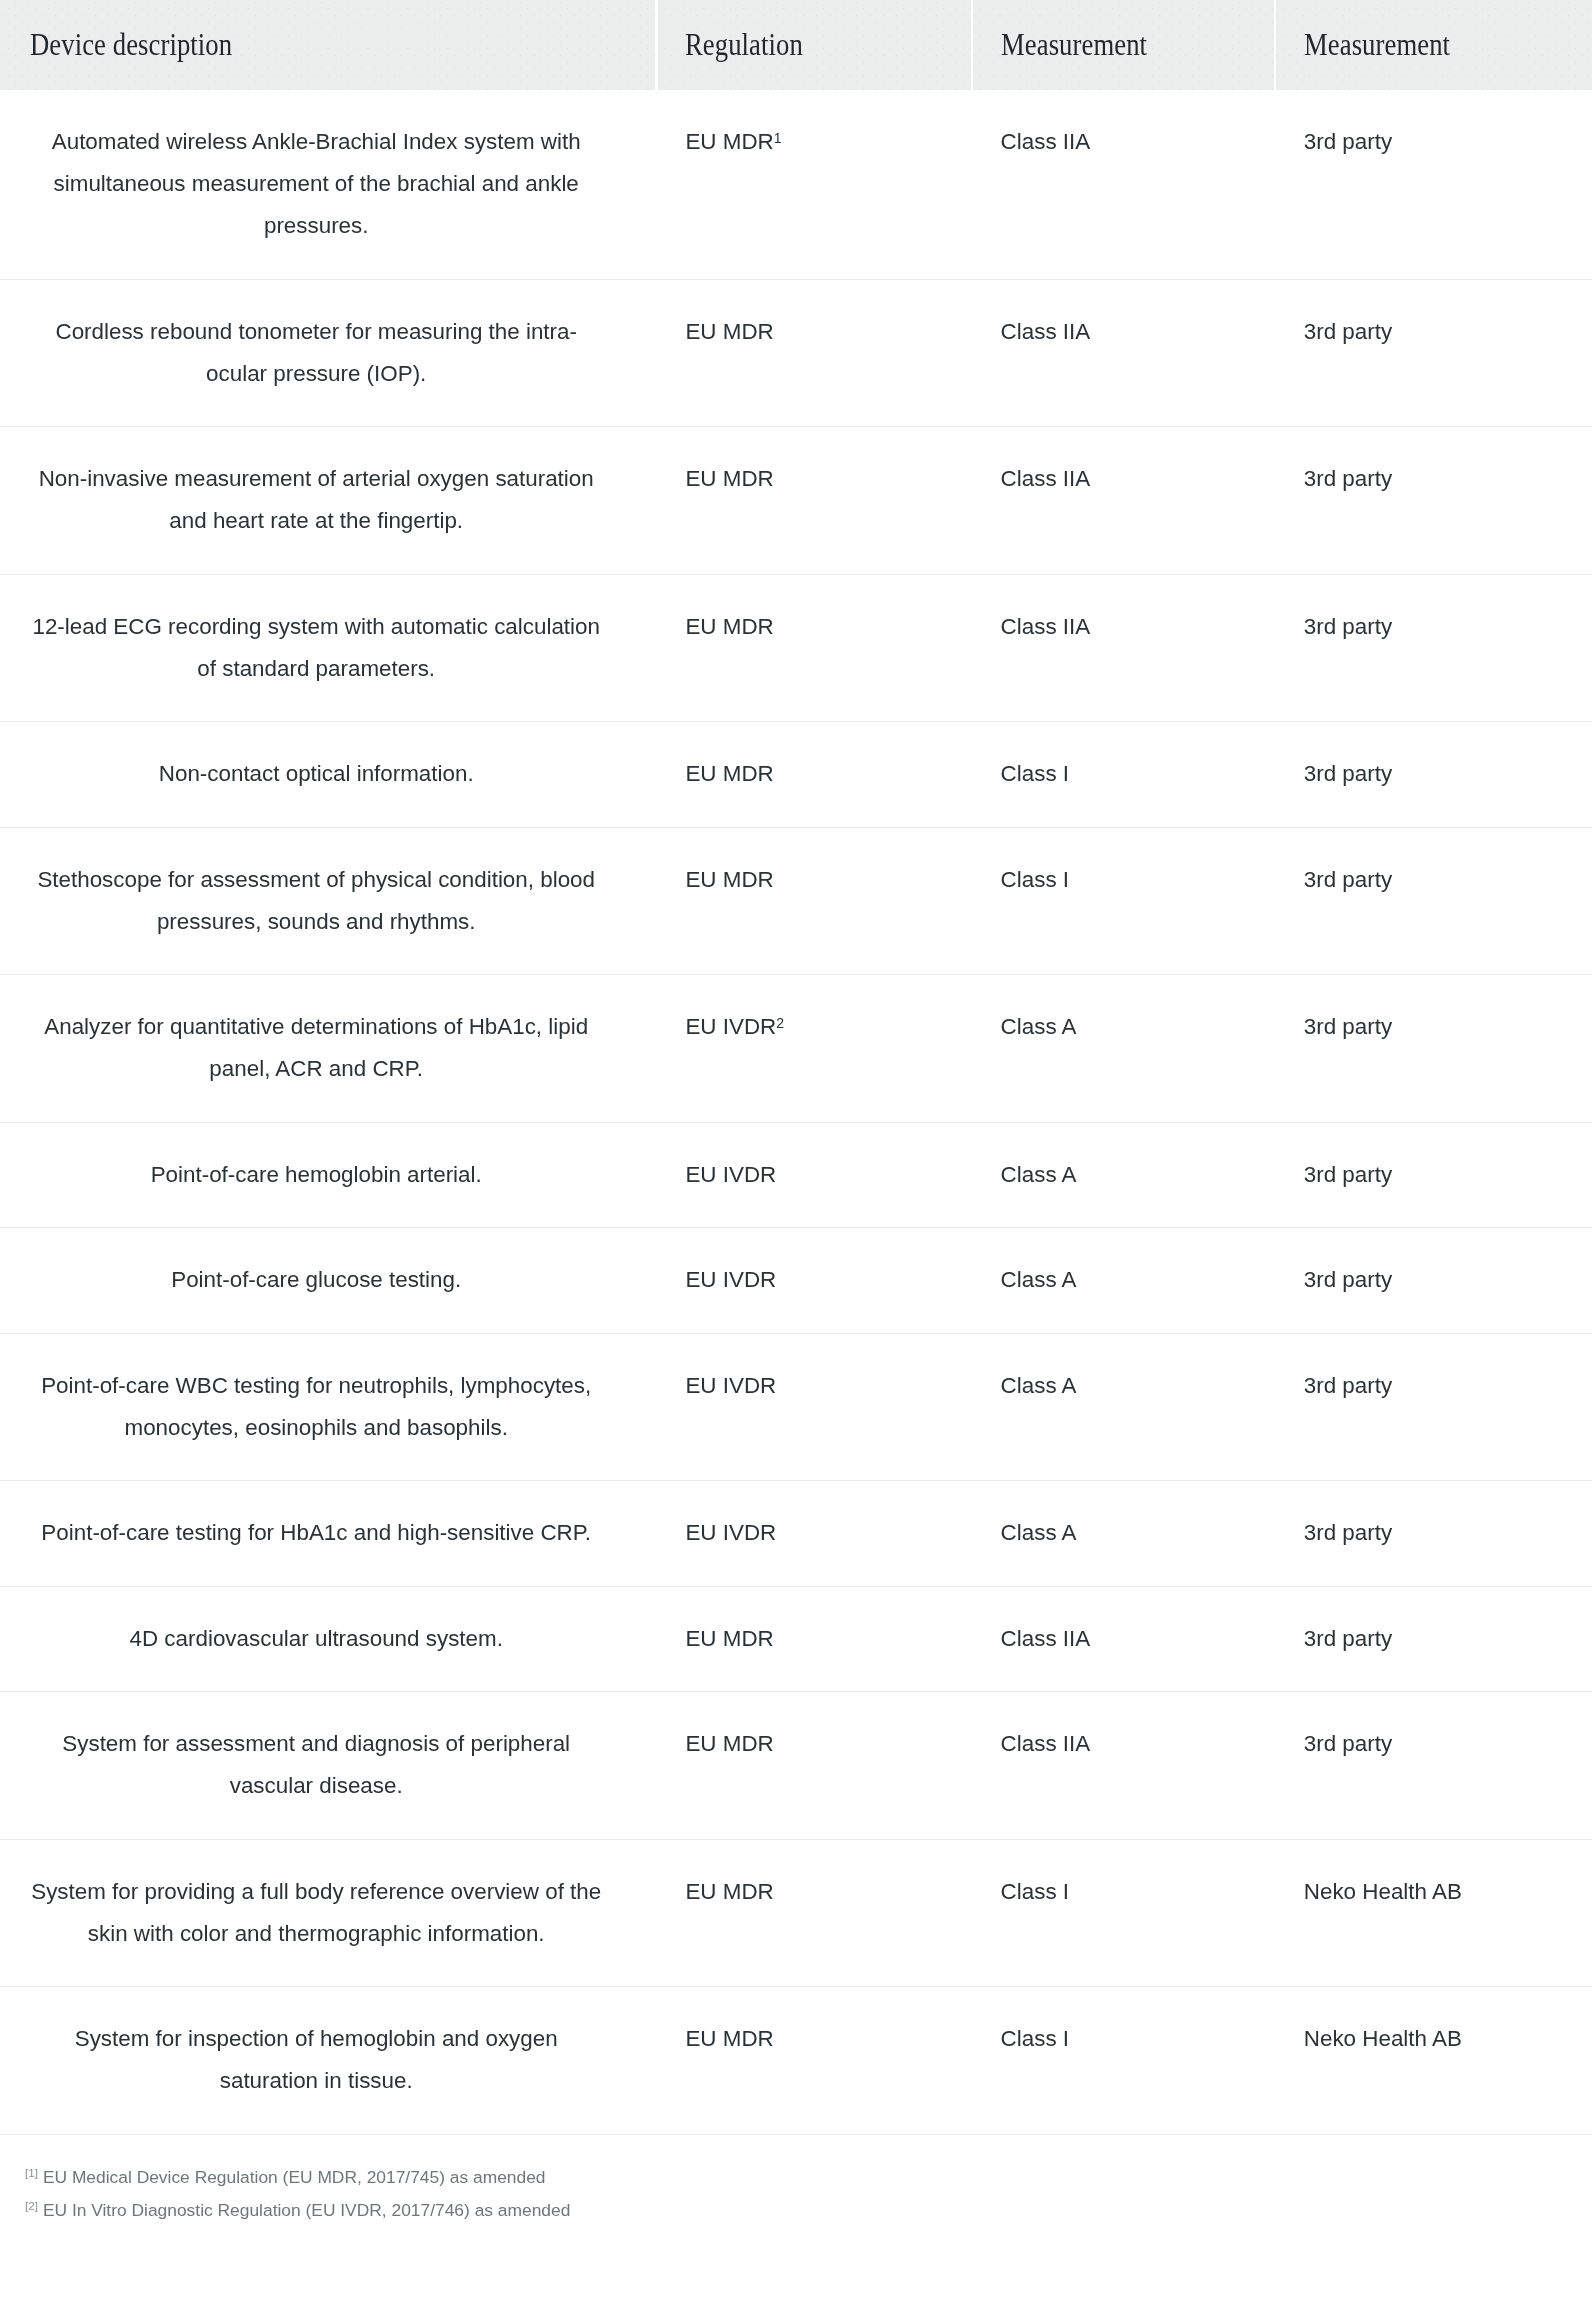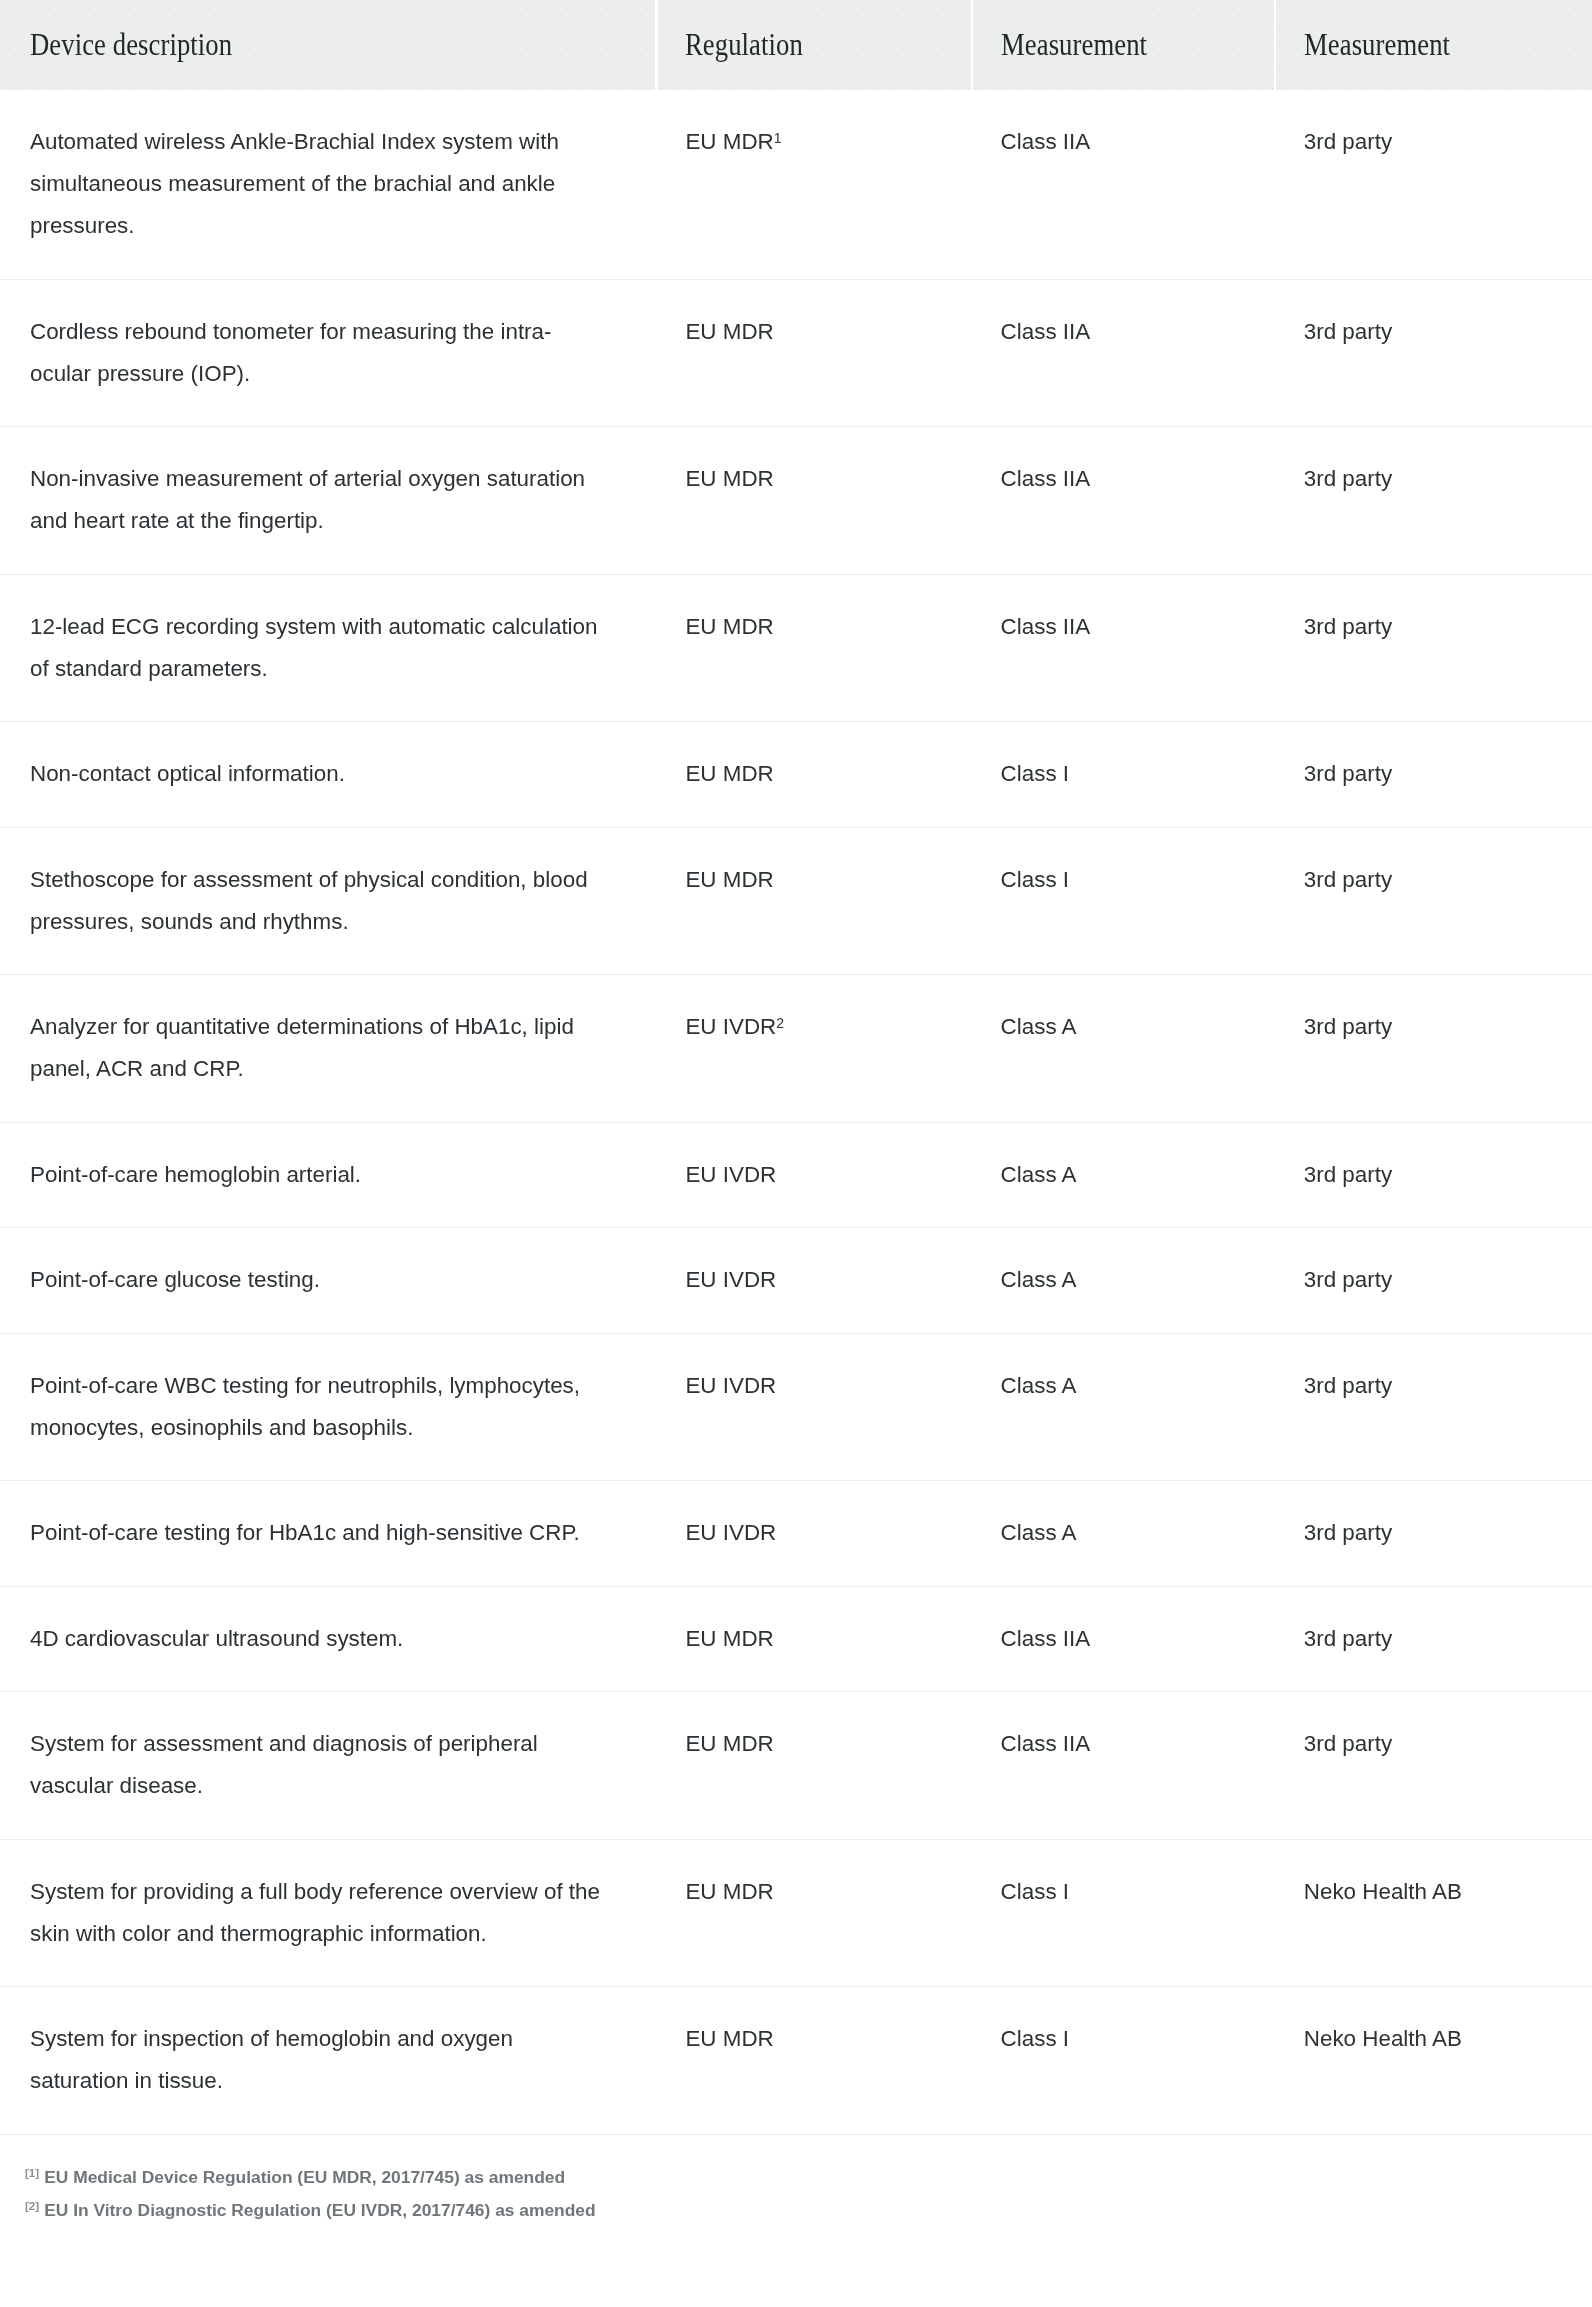--- a/index.html
+++ b/index.html
@@ -75,32 +75,31 @@
     padding: 31px 25px 31.5px 30px;
     font-size: 22.4px;
     line-height: 42px;
     color: #2b3134;
     border-bottom: 1.7px solid #ececec;
     font-weight: 400;
   }
   tbody td.desc { padding-right: 53px; }
   tbody tr:last-child td { border-bottom: 1.7px solid #ececec; }
 
-  .cell-text { display: block; }
+  .cell-text { display: block; text-align: center; }
 
   sup.fn {
     font-size: 14px;
     line-height: 0;
     vertical-align: 5.8px;
   }
 
   
   .footnotes {
     padding: 23px 0 0 25px;
-    font-weight: bold;
   }
   .footnote {
     font-size: 17.4px;
     line-height: 30px;
     color: #6f7679;
     white-space: nowrap;
   }
   .footnote .marker {
     font-size: 11.6px;
     vertical-align: 5.8px;

